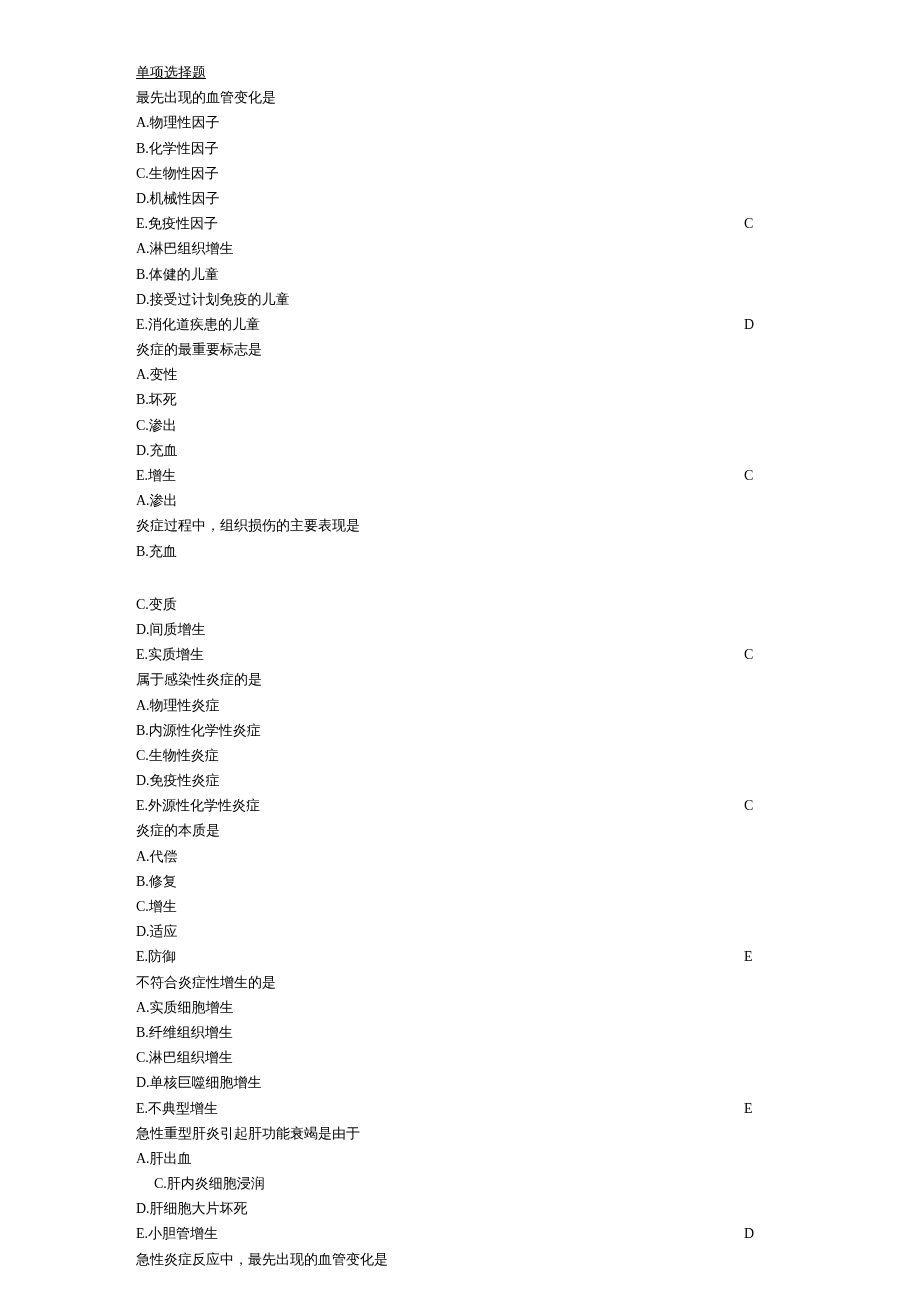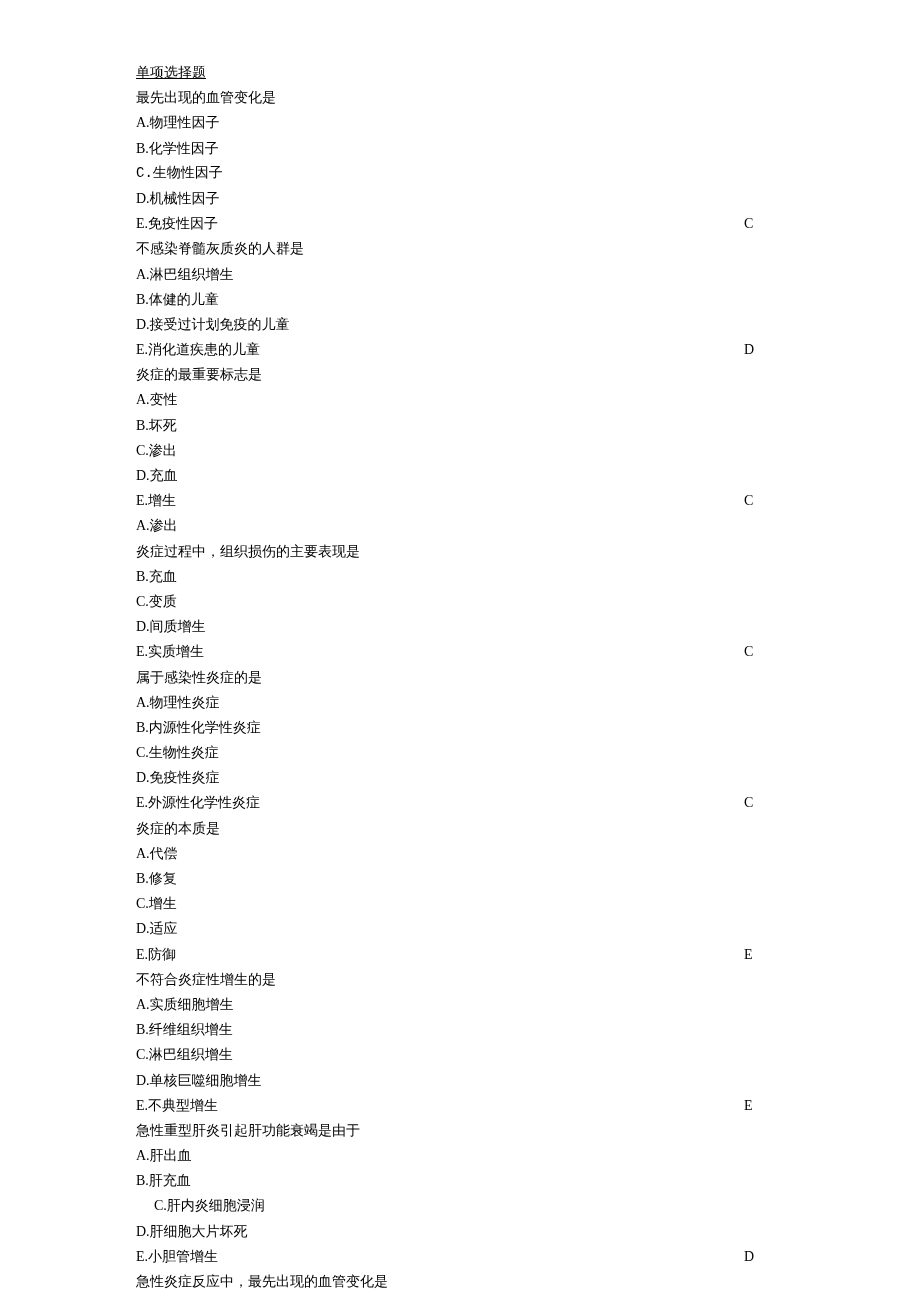--- a/index.html
+++ b/index.html
@@ -27,32 +27,29 @@
     </div>
     <div style="display: flex; align-items: baseline;">
       <span style="flex: 1 1 0%;">最先出现的血管变化是</span>
     </div>
     <div style="display: flex; align-items: baseline;">
       <span style="flex: 1 1 0%;">A.物理性因子</span>
     </div>
     <div style="display: flex; align-items: baseline;">
       <span style="flex: 1 1 0%;">B.化学性因子</span>
     </div>
-    <div style="display: flex; align-items: flex-end; font-family: Liberation Mono, monospace;">
+    <div style="display: flex; align-items: flex-end;">
       <span style="flex: 1 1 0%;">C.生物性因子</span>
     </div>
     <div style="display: flex; align-items: flex-start;">
       <span style="flex: 1 1 0%;">D.机械性因子</span>
     </div>
     <div style="display: flex; align-items: baseline;">
       <span style="flex: 1 1 0%;">E.免疫性因子</span>
       <span style="min-width: 60px; padding-left: 20px;">C</span>
-    </div>
-    <div style="display: flex; align-items: baseline;">
-      <span style="flex: 1 1 0%;">不感染脊髓灰质炎的人群是</span>
     </div>
     <div style="display: flex; align-items: baseline;">
       <span style="flex: 1 1 0%;">A.淋巴组织增生</span>
     </div>
     <div style="display: flex; align-items: baseline;">
       <span style="flex: 1 1 0%;">B.体健的儿童</span>
     </div>
     <div style="display: flex; align-items: baseline;">
       <span style="flex: 1 1 0%;">D.接受过计划免疫的儿童</span>
     </div>
@@ -81,21 +78,21 @@
     </div>
     <div style="display: flex; align-items: baseline;">
       <span style="flex: 1 1 0%;">A.渗出</span>
     </div>
     <div style="display: flex; align-items: baseline;">
       <span style="flex: 1 1 0%;">炎症过程中，组织损伤的主要表现是</span>
     </div>
     <div style="display: flex; align-items: baseline;">
       <span style="flex: 1 1 0%;">B.充血</span>
     </div>
-    <div style="display: flex; align-items: baseline;">
+    <div style="display: flex; align-items: baseline; margin-top: 28px;">
       <span style="flex: 1 1 0%;">C.变质</span>
     </div>
     <div style="display: flex; align-items: baseline;">
       <span style="flex: 1 1 0%;">D.间质增生</span>
     </div>
     <div style="display: flex; align-items: baseline;">
       <span style="flex: 1 1 0%;">E.实质增生</span>
       <span style="min-width: 60px; padding-left: 20px;">C</span>
     </div>
     <div style="display: flex; align-items: flex-start;">
@@ -154,23 +151,20 @@
     <div style="display: flex; align-items: baseline;">
       <span style="flex: 1 1 0%;">E.不典型增生</span>
       <span style="min-width: 60px; padding-left: 20px;">E</span>
     </div>
     <div style="display: flex; align-items: baseline;">
       <span style="flex: 1 1 0%;">急性重型肝炎引起肝功能衰竭是由于</span>
     </div>
     <div style="display: flex; align-items: baseline;">
       <span style="flex: 1 1 0%;">A.肝出血</span>
     </div>
-    <div style="display: flex; align-items: baseline;">
-      <span style="flex: 1 1 0%;">B.肝充血</span>
-    </div>
     <div style="display: flex; align-items: baseline; margin-left: 18px;">
       <span style="flex: 1 1 0%;">C.肝内炎细胞浸润</span>
     </div>
     <div style="display: flex; align-items: baseline;">
       <span style="flex: 1 1 0%;">D.肝细胞大片坏死</span>
     </div>
     <div style="display: flex; align-items: baseline;">
       <span style="flex: 1 1 0%;">E.小胆管增生</span>
       <span style="min-width: 60px; padding-left: 20px;">D</span>
     </div>

